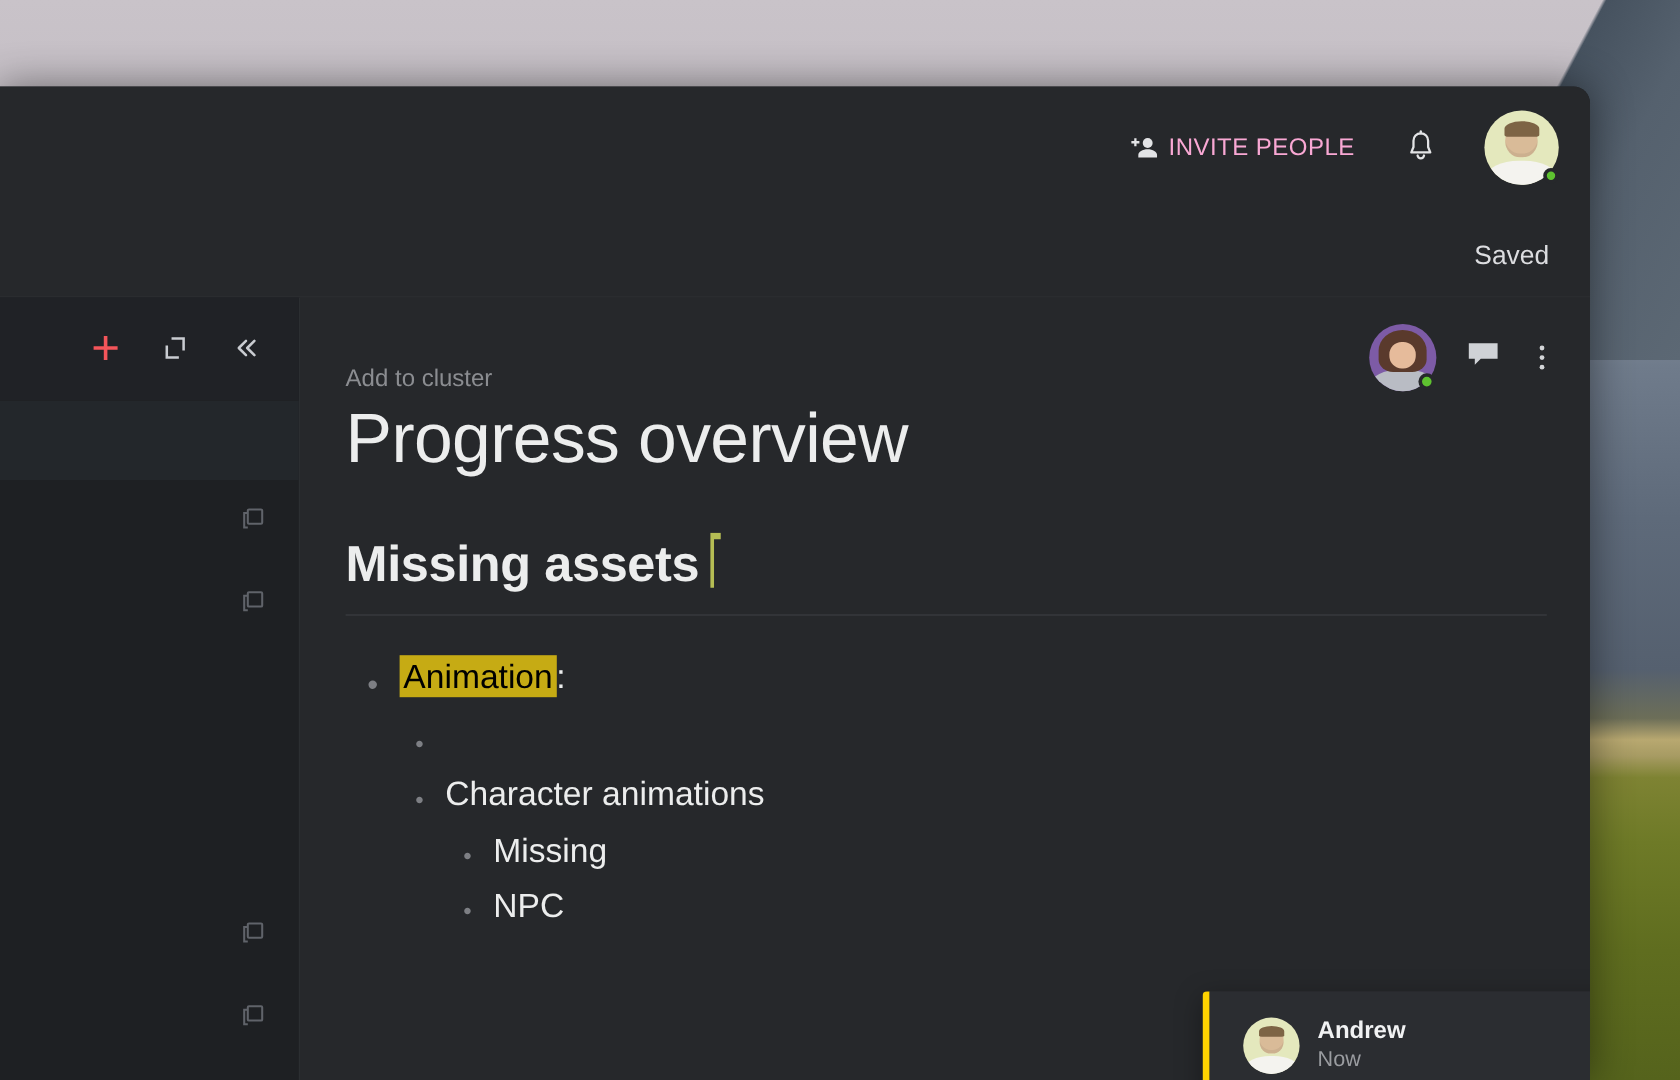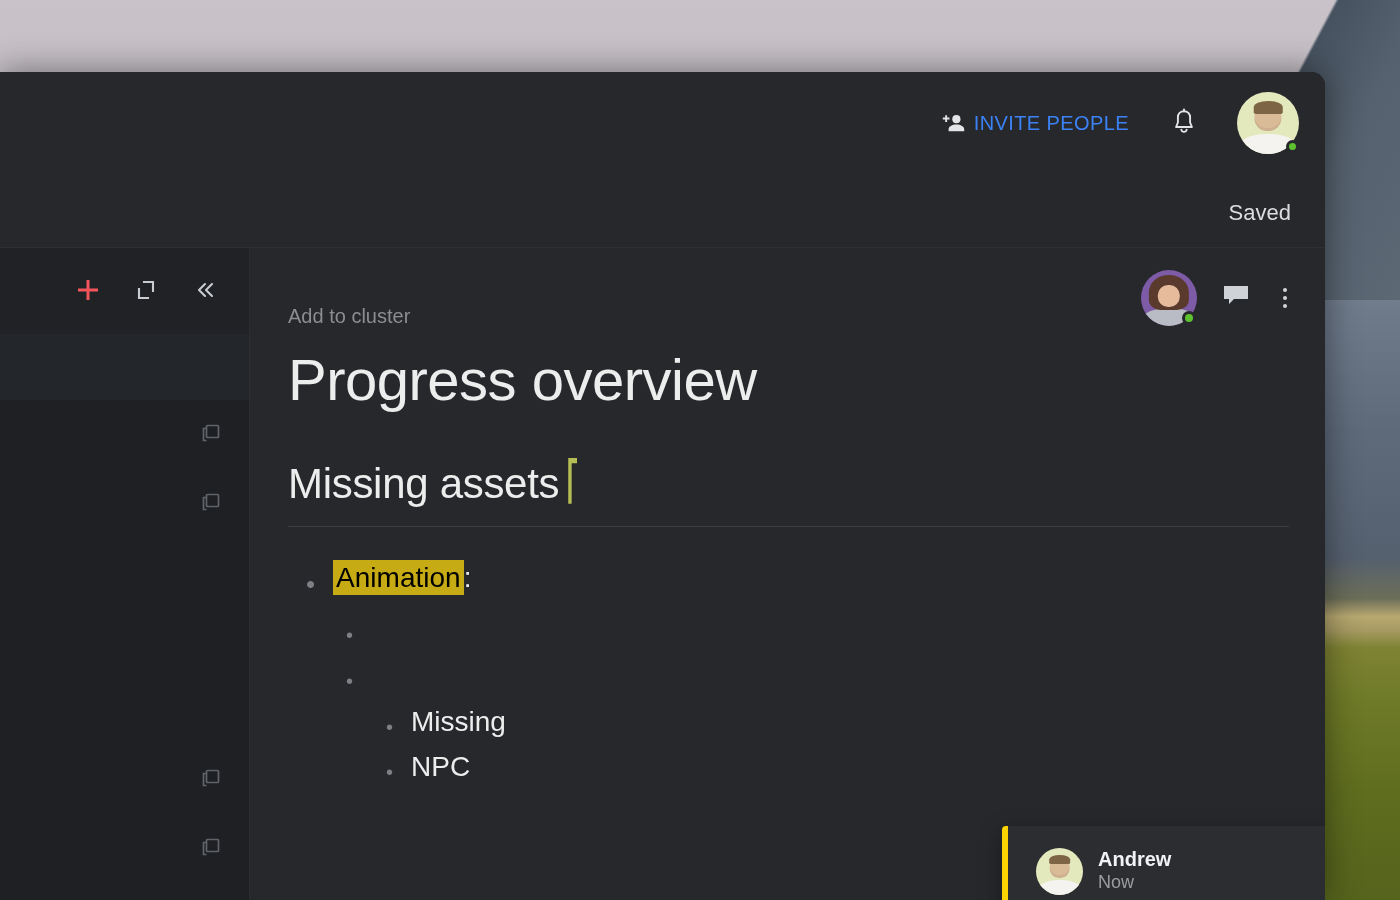--- a/index.html
+++ b/index.html
@@ -75,21 +75,21 @@
     position: absolute;
     right: 26px; top: 20px;
     display: flex;
     align-items: center;
     gap: 0;
   }
   #invite-people {
     display: flex;
     align-items: center;
     gap: 8px;
-    color: #3b82f6;
+    color: #f9a8d4;
     font-size: 20px;
     letter-spacing: .4px;
     cursor: pointer;
     margin-right: 36px;
     background: none; border: none;
     font-family: inherit;
   }
   #invite-people svg { display: block; }
   #bell-btn {
     background: none; border: none; cursor: pointer;
@@ -251,32 +251,32 @@
   #avatar-collab .status-dot { width: 14px; height: 14px; right: 1px; bottom: 1px; border-color: #26282b; }
 
   #add-to-cluster {
     margin-top: 57px;
     color: #8b8d91;
     font-size: 20px;
     cursor: pointer;
     display: inline-block;
   }
   #doc-title {
-    margin-top: 20px;
+    margin-top: 6px;
     color: #eceded;
     font-size: 58px;
     font-weight: 400;
     letter-spacing: -.5px;
     line-height: 1.1;
   }
   #section-wrap { margin-top: 40px; position: relative; }
   #section-heading {
     color: #eceded;
     font-size: 42px;
-    font-weight: 400;
+    font-weight: 700;
     letter-spacing: -.3px;
     display: inline-flex;
     align-items: baseline;
   }
   #caret {
     display: inline-block;
     width: 9px; height: 46px;
     background: #b5bd54;
     margin-left: 9px;
     position: relative;
@@ -512,20 +512,21 @@
       <ul id="list">
         <li class="li lvl1">
           <span class="bullet">•</span>
           <span class="li-text"><span class="highlight">Animation</span><span>:</span></span>
         </li>
         <li class="li lvl2">
           <span class="bullet">•</span>
         </li>
         <li class="li lvl2">
           <span class="bullet">•</span>
+          <span class="li-text">Character animations</span>
         </li>
         <li class="li lvl3">
           <span class="bullet">•</span>
           <span class="li-text">Missing</span>
         </li>
         <li class="li lvl3">
           <span class="bullet">•</span>
           <span class="li-text">NPC</span>
         </li>
       </ul>

